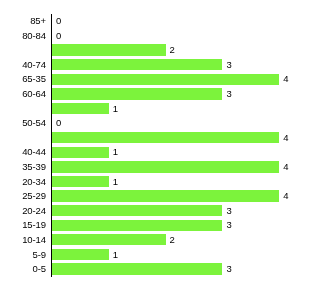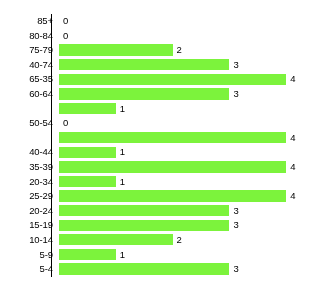--- a/index.html
+++ b/index.html
@@ -20,21 +20,20 @@
     height: 300px;
     background: #ffffff;
     box-sizing: border-box;
   }
   .plot-area {
     position: absolute;
     left: 0;
     top: 14px;
     width: 300px;
     height: 268px;
-    padding-left: 7px;
   }
   .axis-line {
     position: absolute;
     left: 51px;
     top: 0px;
     width: 1px;
     height: 263px;
     background: #000000;
   }
   .row {
@@ -93,21 +92,20 @@
             <div class="bar-value" style="left: 4px;">0</div>
           </div>
         </div>
         <div class="row">
           <div class="row-label">80-84</div>
           <div class="bar-wrap">
             <div class="bar-value" style="left: 4px;">0</div>
           </div>
         </div>
         <div class="row">
-          <div class="row-label">75-79</div>
           <div class="bar-wrap">
             <div class="bar" style="width: 113.6px; background: rgb(124, 243, 60);"></div>
             <div class="bar-value" style="left: 117.6px;">2</div>
           </div>
         </div>
         <div class="row">
           <div class="row-label">40-74</div>
           <div class="bar-wrap">
             <div class="bar" style="width: 170.4px; background: rgb(124, 243, 60);"></div>
             <div class="bar-value" style="left: 174.4px;">3</div>
@@ -195,21 +193,21 @@
           </div>
         </div>
         <div class="row">
           <div class="row-label">5-9</div>
           <div class="bar-wrap">
             <div class="bar" style="width: 56.8px; background: rgb(124, 243, 60);"></div>
             <div class="bar-value" style="left: 60.8px;">1</div>
           </div>
         </div>
         <div class="row">
-          <div class="row-label">5-4</div>
+          <div class="row-label">0-5</div>
           <div class="bar-wrap">
             <div class="bar" style="width: 170.4px; background: rgb(124, 243, 60);"></div>
             <div class="bar-value" style="left: 174.4px;">3</div>
           </div>
         </div>
       </div>
   </div>
 
 </div>
 

